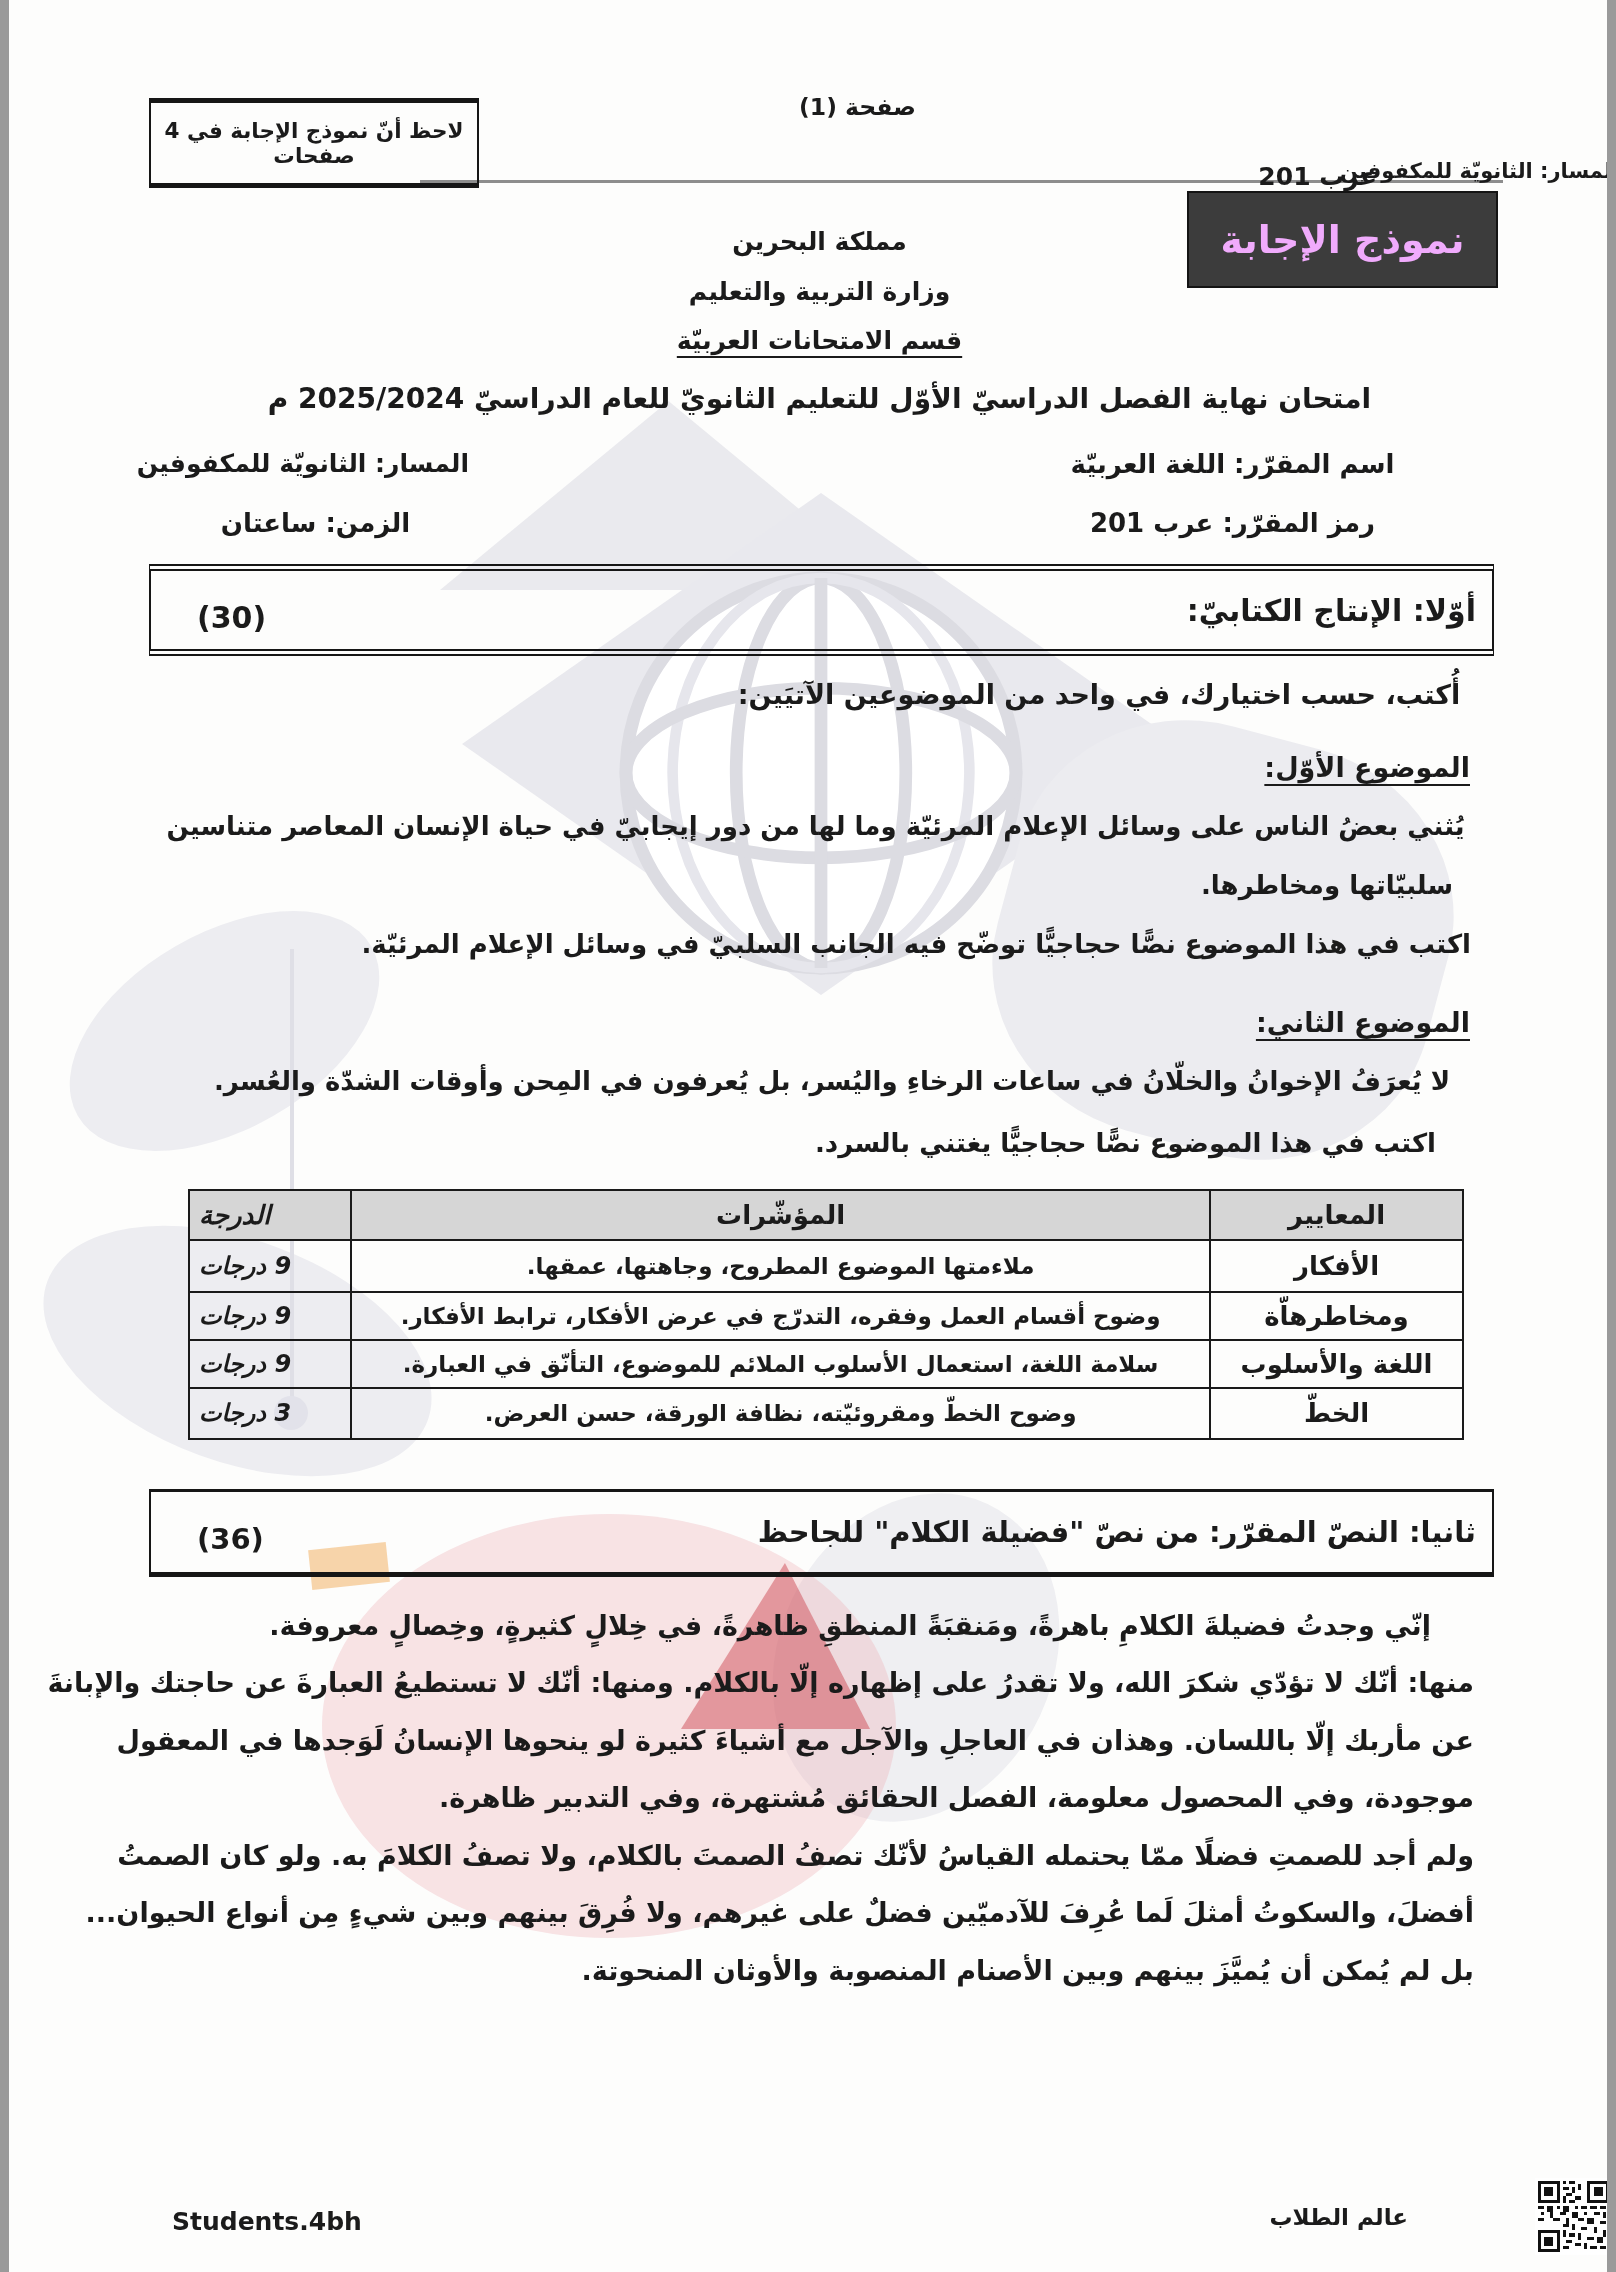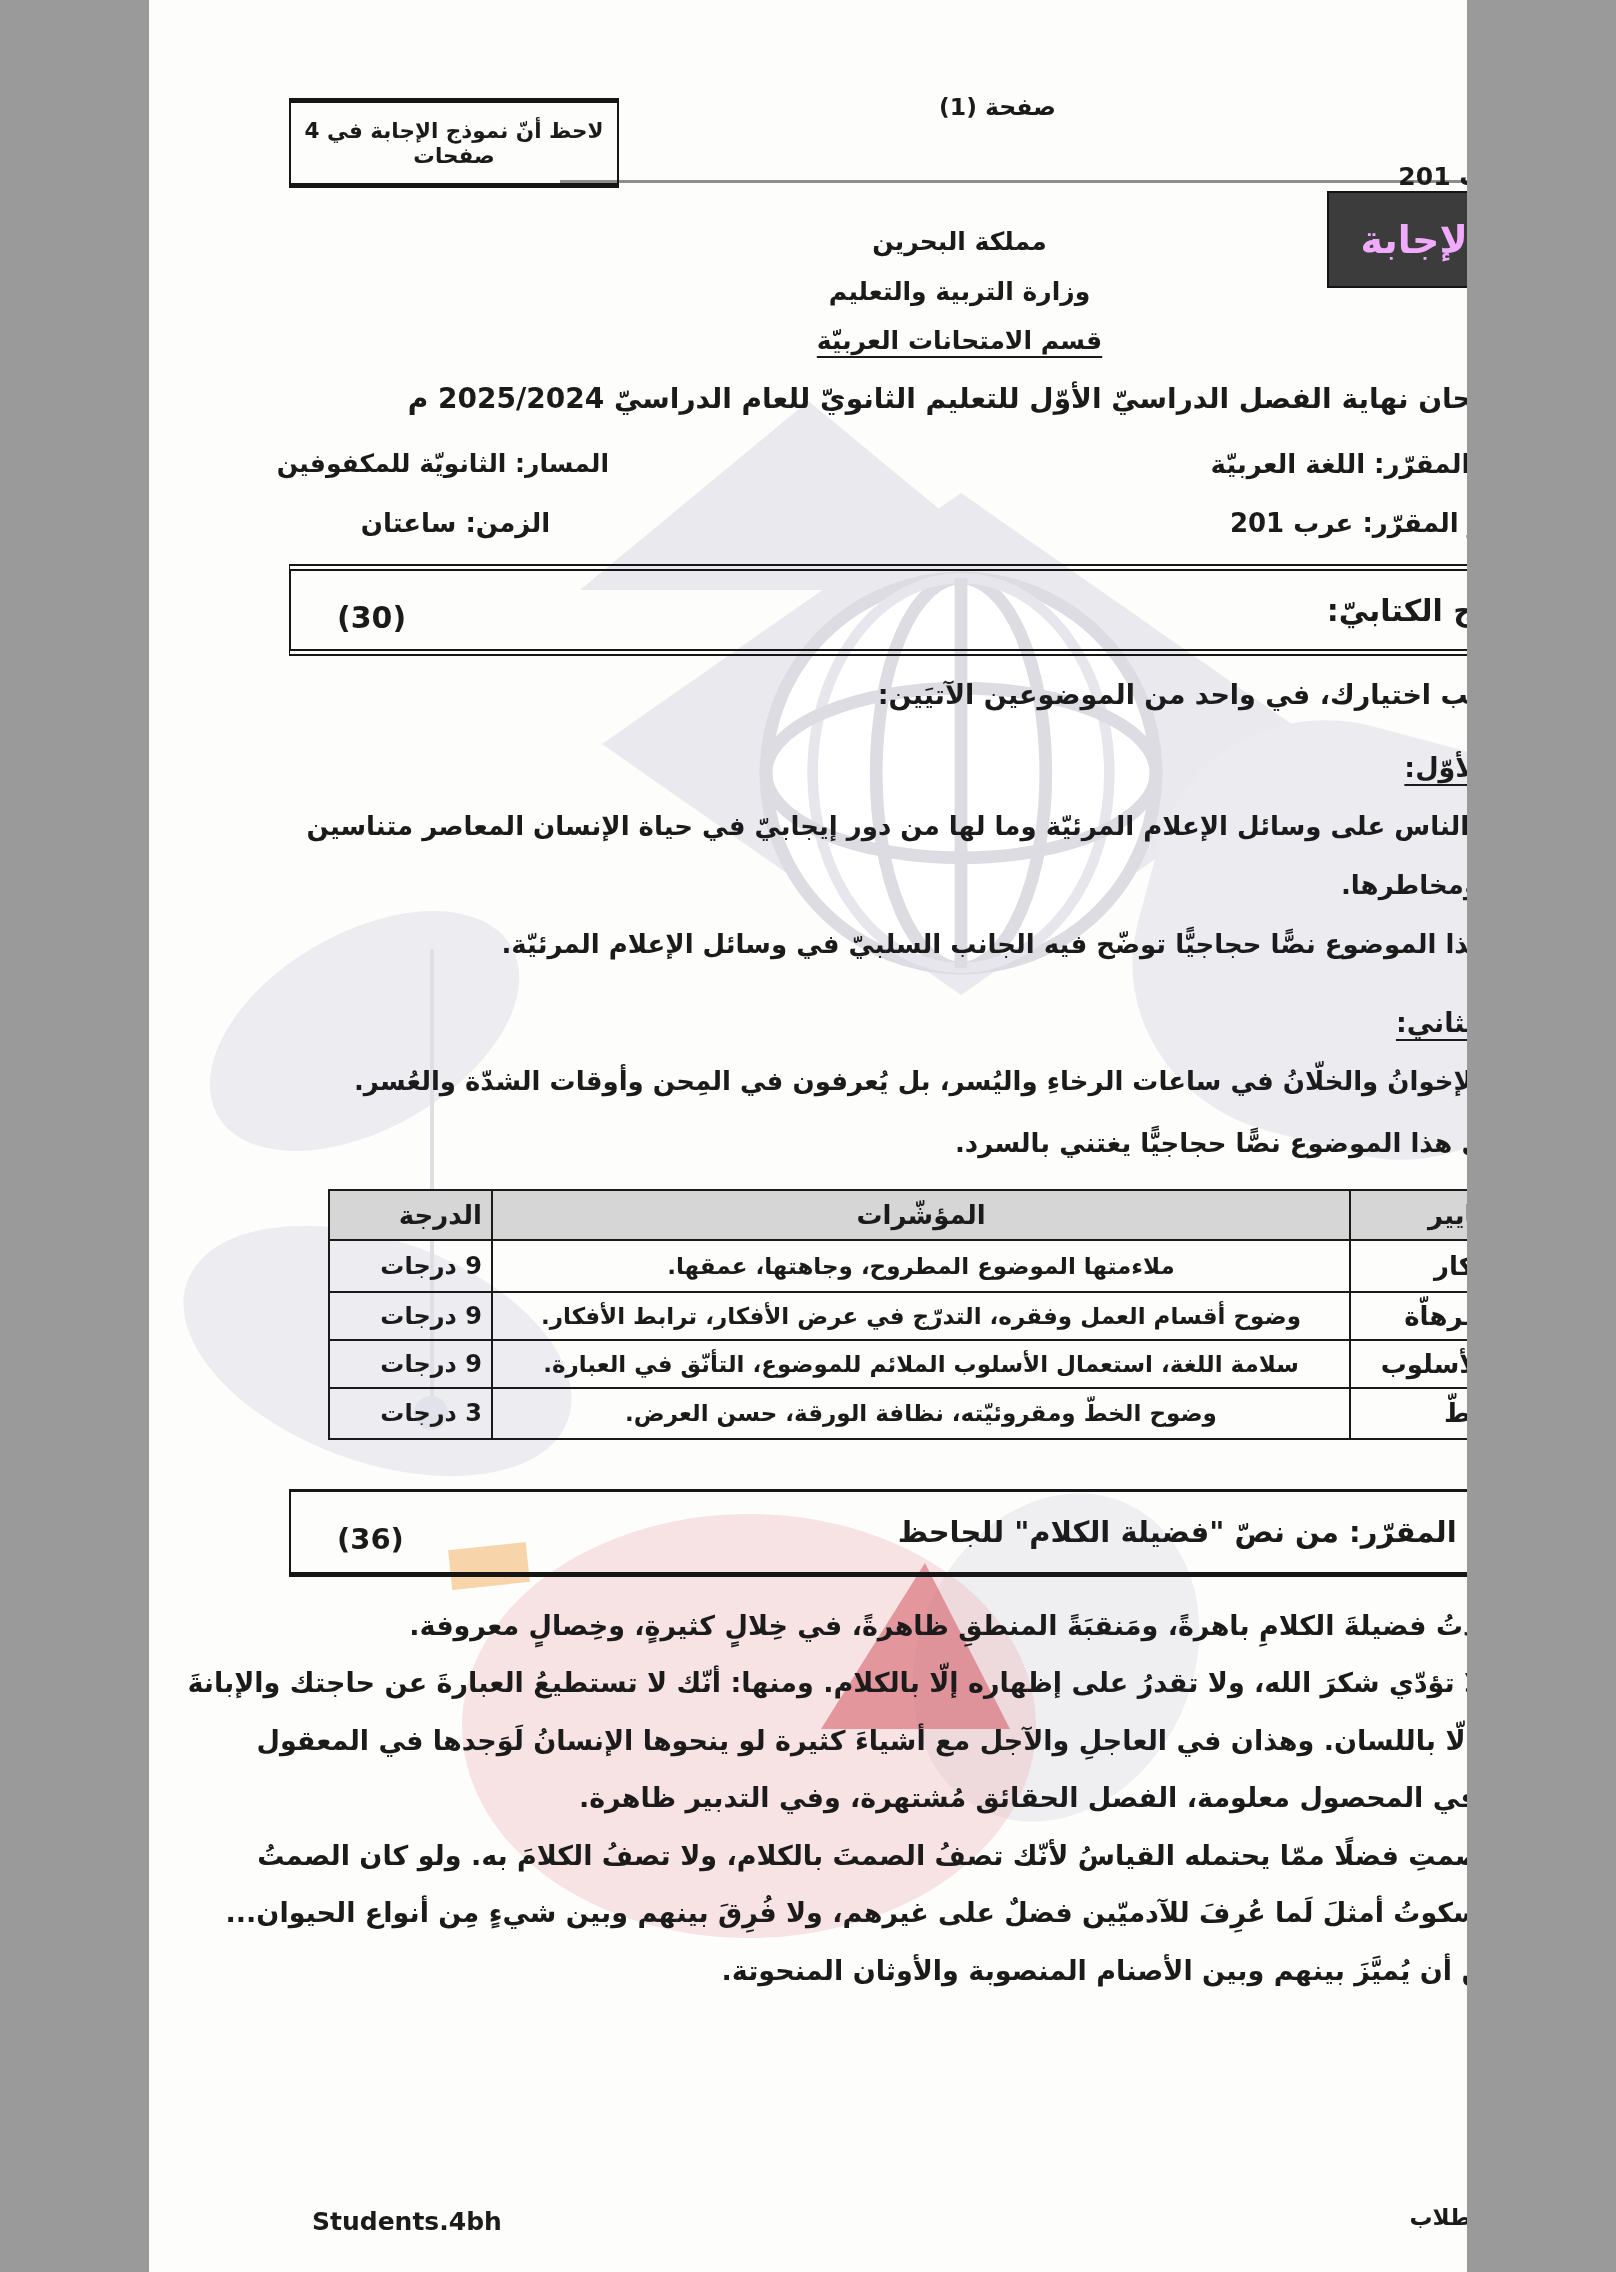--- a/index.html
+++ b/index.html
@@ -1,17 +1,17 @@
 <!DOCTYPE html>
 <html lang="ar" style="font-size:10.4px"><head>
 <meta charset="utf-8">
 <style>
   html,body{margin:0;padding:0;background:#9a9a9a;}
   .page{
-    position:relative;width:1318px;height:2273px;margin:0 auto;
+    position:relative;width:1598px;height:2273px;margin:0 auto;
     background:#fdfdfc;overflow:hidden;
     font-family:"DejaVu Sans",sans-serif;color:#1b1b1b;
   }
   .t{position:absolute;white-space:nowrap;font-weight:bold;direction:rtl;}
   .ltr{direction:ltr;}
   .center{text-align:center;}
   .right{text-align:center;}
   .left{text-align:left;}
   .underline{text-decoration:underline;text-underline-offset:6.5px;text-decoration-thickness:2px;}
 
@@ -66,21 +66,21 @@
     border-collapse:collapse;direction:rtl;
   }
   .rubric th,.rubric td{
     border:2.6px solid #1a1a1a;font-weight:bold;color:#1b1b1b;
     padding:3.9px 9px;vertical-align:middle;
   }
   .rubric th{background:#d6d6d6;font-size:26px;height:40px;}
   .rubric td{background:transparent;}
   .col-criterion{width:239px;text-align:center;font-size:26px;}
   .col-indicators{width:887px;text-align:center;font-size:23px;}
-  .col-score{width:147px;text-align:right;font-size:24px;}
+  .col-score{width:147px;text-align:left;font-size:24px;font-style:italic;}
 
   
   .qr{position:absolute;left:1526px;top:2178px;width:77px;height:77px;z-index:2;}
 </style>
 </head>
 <body>
 
 <div class="page">
 
   <div class="wm wm-triangle"></div>

